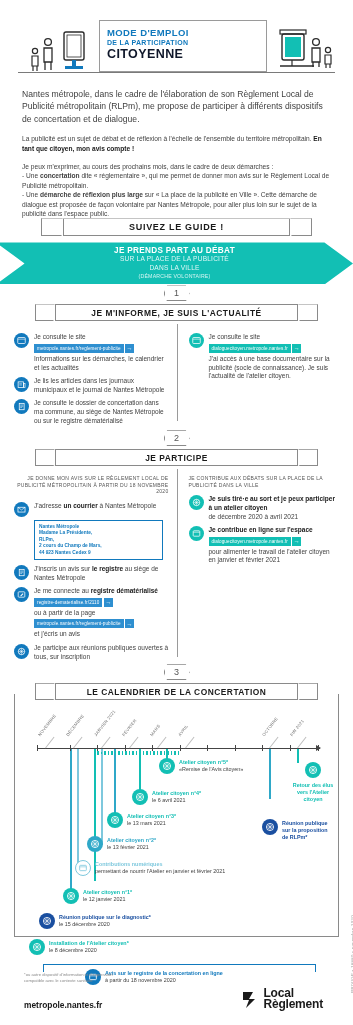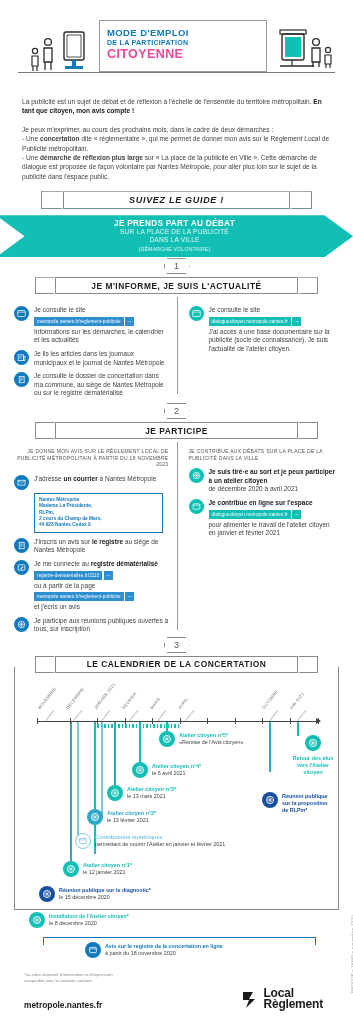--- a/index.html
+++ b/index.html
@@ -13,31 +13,31 @@
   .hdr-rule { position:absolute; left:18px; right:18px; top:72px; height:1px; background:#7a7a7a; }
   .hdr-box {
     position:absolute; left:99px; top:20px; width:168px; height:52px;
     border:1px solid #9a9a9a; display:flex; background:#fff;
   }
   .hdr-logo { width:54px; border-right:1px solid #9a9a9a; display:flex; align-items:center; justify-content:center; }
   .hdr-logo-txt { font-weight:bold; font-size:11px; letter-spacing:-0.5px; color:#1a1a1a; font-style:italic; }
   .hdr-txt { flex:1; padding:6px 0 0 7px; }
   .hdr-l1 { font-size:9.5px; font-weight:bold; color:#1179bd; letter-spacing:0.4px; }
   .hdr-l2 { font-size:7px; font-weight:bold; color:#1179bd; letter-spacing:0.3px; margin-top:1px; }
-  .hdr-l3 { font-size:12.5px; font-weight:bold; color:#ec4899; letter-spacing:0.4px; margin-top:1px; }
+  .hdr-l3 { font-size:12.5px; font-weight:bold; color:#0f172a; letter-spacing:0.4px; margin-top:1px; }
   .ppl { position:absolute; }
   
   .intro { padding:6px 22px 0 22px; }
   .intro p.lead { font-size:8.6px; line-height:12.4px; color:#3f3f3f; }
   .intro p.small { font-size:6.6px; line-height:9.4px; color:#3f3f3f; margin-top:9px; }
   .intro p.small b { font-weight:bold; color:#1a1a1a; }
   .intro ul { list-style:none; }
   .intro li { font-size:6.6px; line-height:9.4px; }
   
-  .guide-wrap { margin-top:10px; position:relative; height:22px;font-style:italic; }
+  .guide-wrap { position:relative; height:22px; }
   .chev-title {
     position:absolute; left:63px; right:63px; top:0; height:18px;
     border:1px solid #8a8a8a; background:#fff;
     display:flex; align-items:center; justify-content:center;
     font-size:9px; font-weight:bold; letter-spacing:0.7px; color:#1a1a1a;
     clip-path: polygon(0 0, 100% 0, 100% 100%, 0 100%);
   }
   .chev-l, .chev-r { position:absolute; top:0; width:22px; height:18px; }
   .chev-l { left:41px; border-top:1px solid #8a8a8a; border-bottom:1px solid #8a8a8a; border-left:1px solid #8a8a8a;
     clip-path:polygon(0 0,100% 0,42% 50%,100% 100%,0 100%); background:#fff; }
@@ -167,20 +167,21 @@
     <circle cx="38" cy="14" r="3.4" fill="none" stroke="#2b2b2b" stroke-width="1.3"></circle>
     <path d="M34 20h8v14h-8z" fill="none" stroke="#2b2b2b" stroke-width="1.3"></path>
     <path d="M35 34v5M41 34v5" stroke="#2b2b2b" stroke-width="1.3"></path>
     <circle cx="50" cy="22" r="2.6" fill="none" stroke="#2b2b2b" stroke-width="1.2"></circle>
     <path d="M47 27h6v9h-6z" fill="none" stroke="#2b2b2b" stroke-width="1.2"></path>
     <path d="M48 36v4M52 36v4" stroke="#2b2b2b" stroke-width="1.2"></path>
   </svg>
 </div>
 
 <div class="intro">
+  <p class="lead">Nantes métropole, dans le cadre de l'élaboration de son Règlement Local de Publicité métropolitain (RLPm), me propose de participer à différents dispositifs de concertation et de dialogue.</p>
   <p class="small">
     <span>La publicité est un sujet de débat et de réflexion à l'échelle de l'ensemble du territoire métropolitain. </span><b>En tant que citoyen, mon avis compte !</b>
   </p>
   <p class="small" style="margin-top:9px">Je peux m'exprimer, au cours des prochains mois, dans le cadre de deux démarches :</p>
   <ul>
     <li>
       <span>- Une </span><b>concertation</b><span> dite « réglementaire », qui me permet de donner mon avis sur le Règlement Local de Publicité métropolitain.</span>
     </li>
     <li>
       <span>- Une </span><b>démarche de réflexion plus large</b><span> sur « La place de la publicité en Ville ». Cette démarche de dialogue est proposée de façon volontaire par Nantes Métropole, pour aller plus loin sur le sujet de la publicité dans l'espace public.</span>

